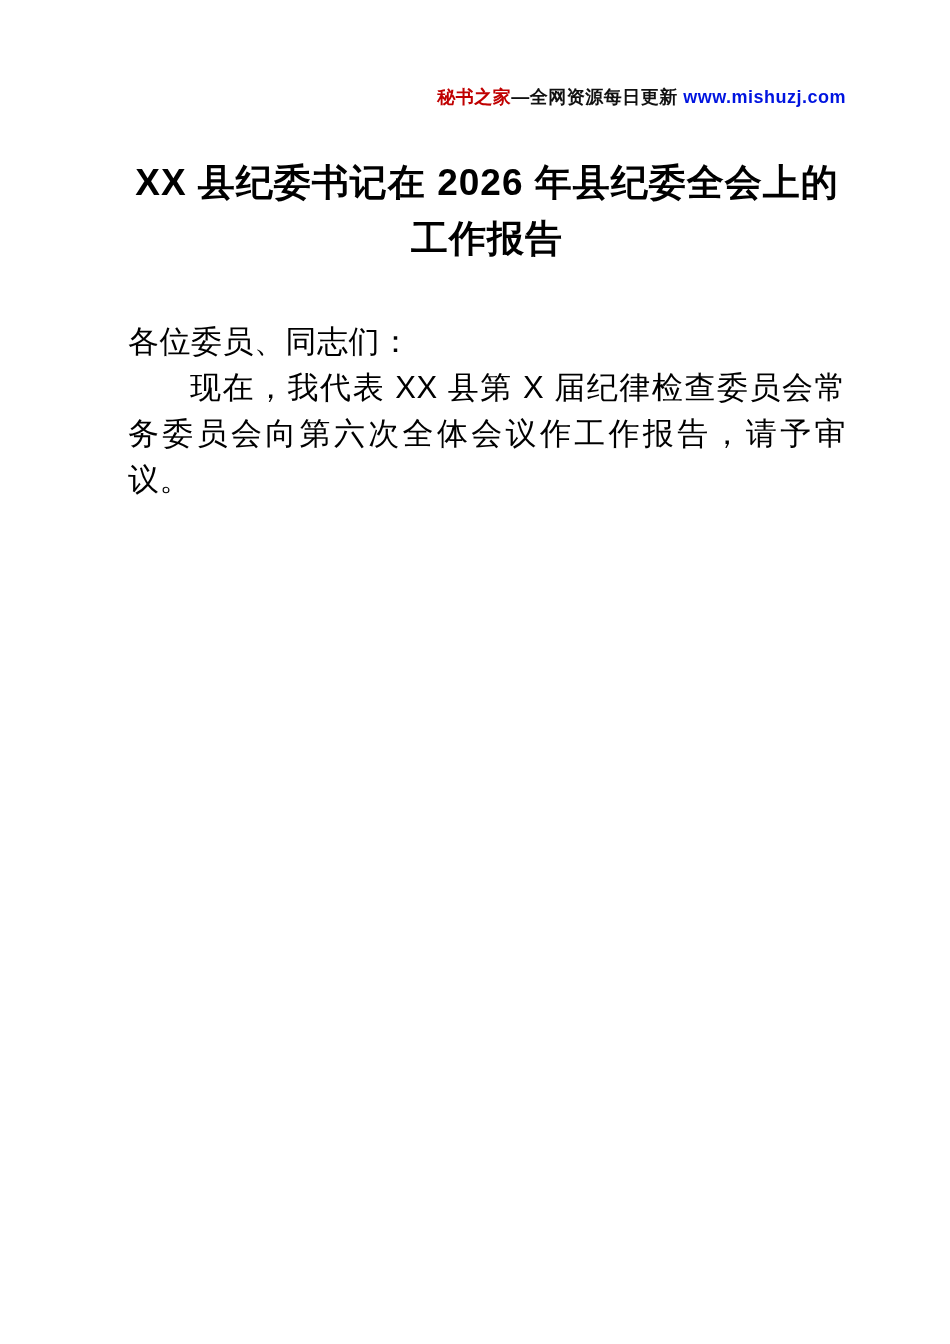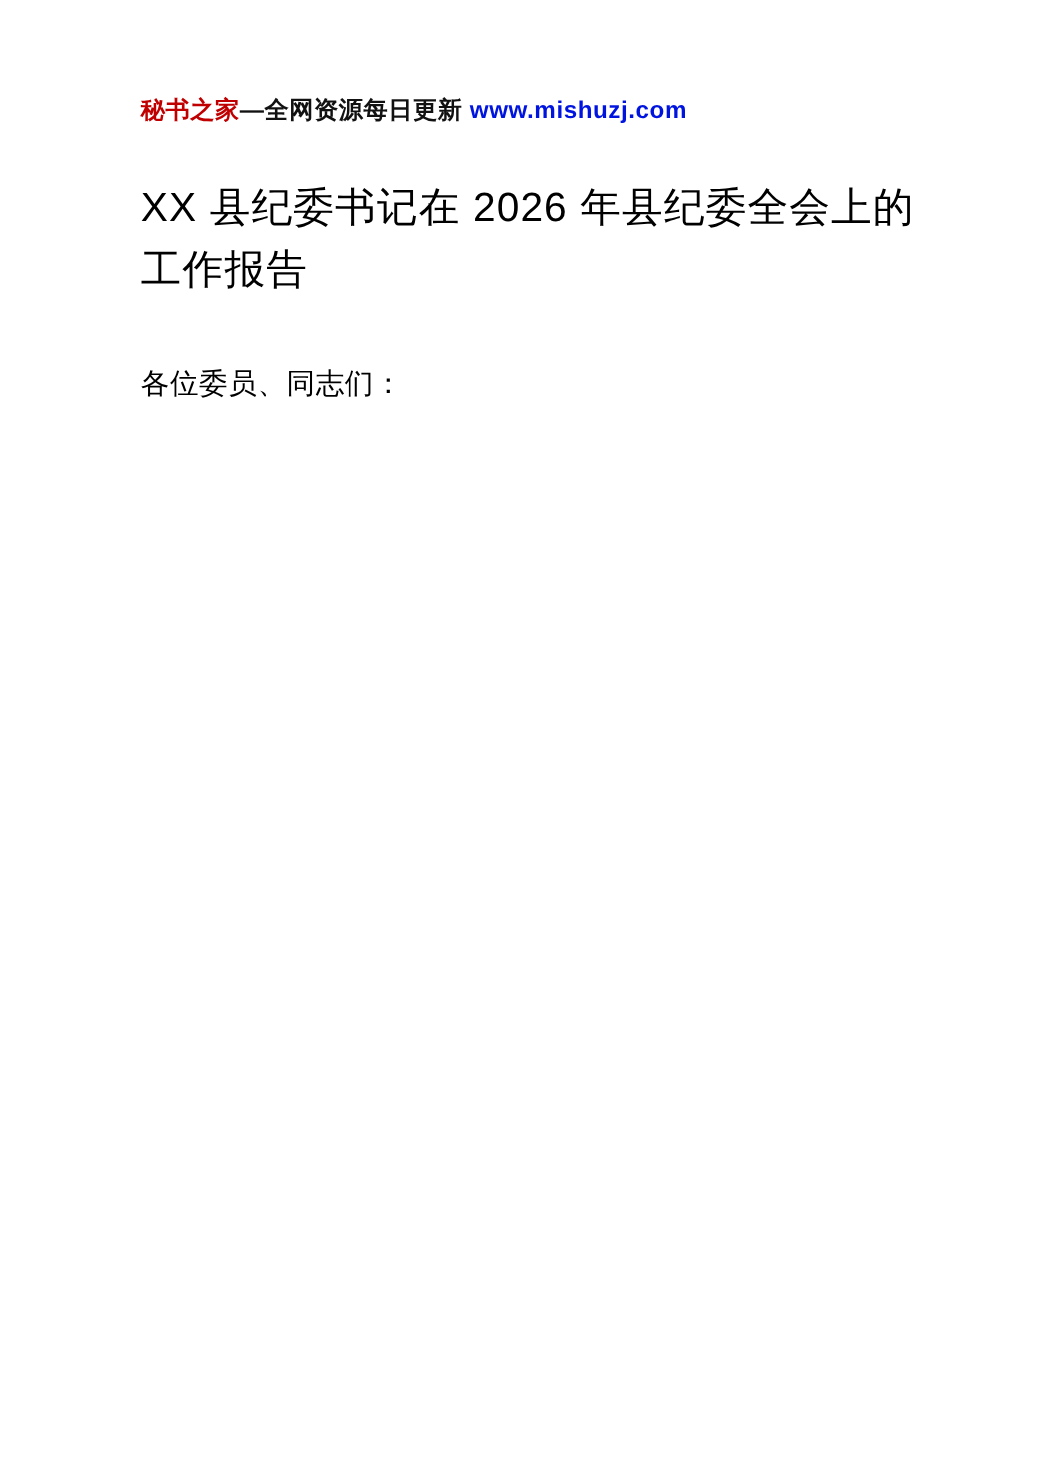--- a/index.html
+++ b/index.html
@@ -10,44 +10,45 @@
   }
   .page {
     width: 950px;
     height: 1344px;
     margin: 0 auto;
     background: #ffffff;
     padding: 85px 104px 0 128px;
     overflow: hidden;
   }
   .site-header {
-    text-align: left;
-    font-size: 22px;
+    text-align: right;
+    font-size: 18px;
     font-weight: bold;
     letter-spacing: 0.5px;
     white-space: nowrap;
   }
   .site-header .brand { color: #c00000; }
   .site-header .tagline { color: #111111; }
   .site-header .url {
     color: #0014e0;
     text-decoration: none;
     cursor: pointer;
   }
   .doc-title {
     margin-top: 46px;
+    text-align: center;
     font-size: 37px;
     line-height: 56px;
-    font-weight: 400;
+    font-weight: 700;
     color: #000000;
     letter-spacing: 1px;
   }
   .doc-body {
     margin-top: 52px;
-    font-size: 26px;
+    font-size: 31px;
     line-height: 46px;
     letter-spacing: 0.5px;
     text-align: justify;
     color: #000000;
   }
   .doc-body p.para { margin: 0; }
   .doc-body p.para.indent { text-indent: 2em; }
 </style>
 </head>
 <body>
@@ -55,15 +56,16 @@
 <div class="page">
 
   <div class="site-header">
     <span class="brand">秘书之家</span><span class="tagline">—全网资源每日更新 </span><a class="url">www.mishuzj.com</a>
   </div>
 
   <h1 class="doc-title">XX 县纪委书记在 2026 年县纪委全会上的工作报告</h1>
 
   <div class="doc-body">
       <p class="para">各位委员、同志们：</p>
+      <p class="para indent">现在，我代表 XX 县第 X 届纪律检查委员会常务委员会向第六次全体会议作工作报告，请予审议。</p>
     </div>
 
 </div>
 
 </body></html>

